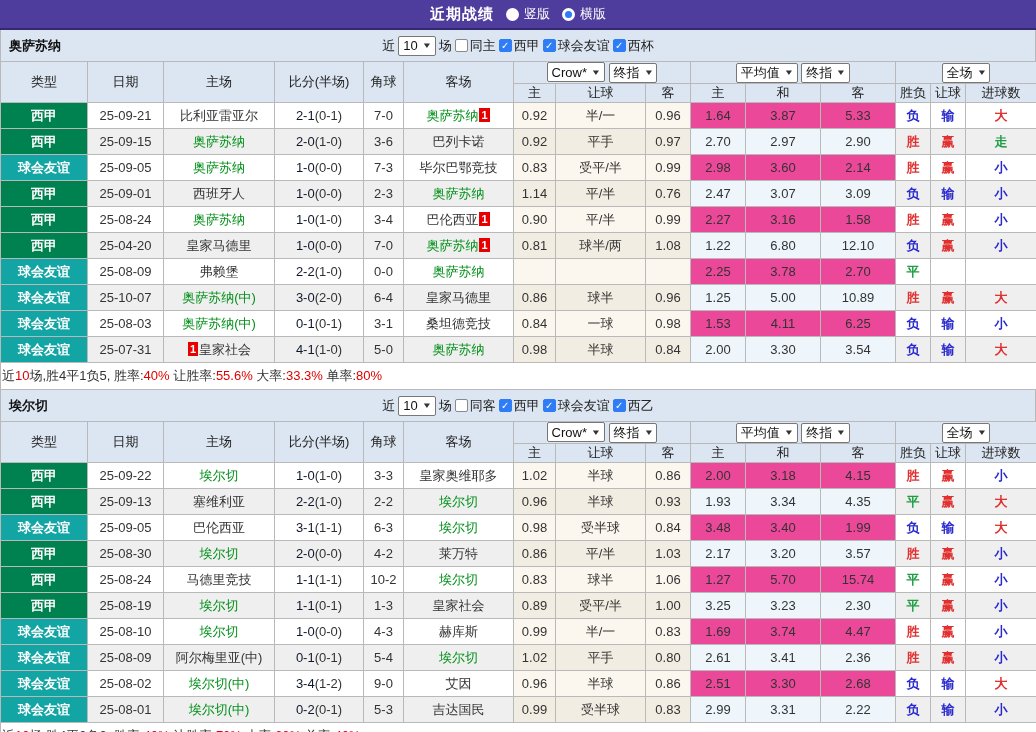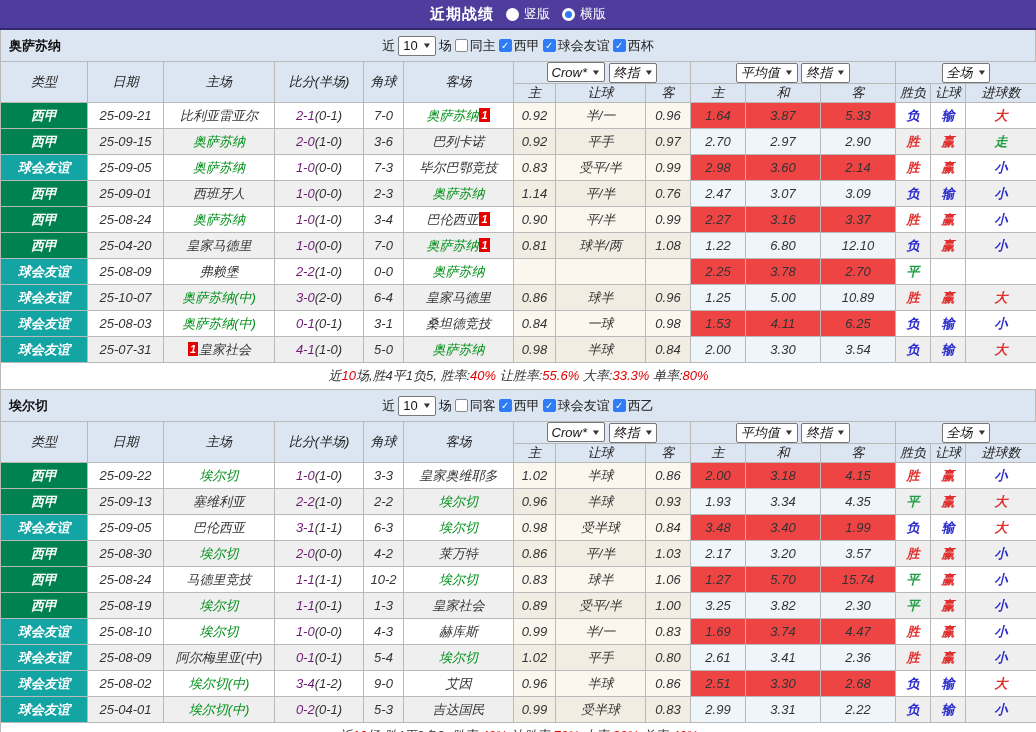--- a/index.html
+++ b/index.html
@@ -23,46 +23,46 @@
   .select-box { display:inline-flex; align-items:center; gap:5px; background:#fff;
                 border:1px solid #777; border-radius:2px; height:20px; padding:0 4px; color:#111; }
   .select-box .arrow { font-size:8px; color:#333; transform:scaleX(1.3); }
   .cb-label { display:inline-flex; align-items:center; gap:2px;text-align:center; }
   .cb { width:13px; height:13px; border:1px solid #8a8a8a; background:#fff; border-radius:2px;
         display:inline-flex; align-items:center; justify-content:center; }
   .cb.on { background:#2f7df6; border-color:#2f7df6; color:#fff; font-size:10px; font-weight:bold; }
   .cb.on::after { content:"\2713"; }
 
   
-  table { width:1036px; border-collapse:collapse; table-layout:fixed;font-style:italic; }
+  table { width:1036px; border-collapse:collapse; table-layout:fixed; }
   th, td { border:1px solid #b9b9b9; text-align:center; padding:0 1px;
            overflow:hidden; white-space:nowrap; font-weight:normal; font-size:13px; }
   thead th { background:#dce6f2; color:#222; }
   .h-top th { height:22px; }
   .h-sub th { height:16px; }
   .selcell { }
   tbody td { height:26px; background:#fff; color:#333; }
   tbody tr:nth-child(even) td.plain { background:#efefef; }
   tbody td.crow { background:#fcf7ee; }
   tbody tr:nth-child(even) td.crow { background:#f2ede2; }
-  tbody td.avg { background:#ef4444; }
+  tbody td.avg { background:#ec4899; }
   tbody tr:nth-child(even) td.avg { background:#eef6fb; }
   td.lg { color:#fff; font-weight:bold; }
   td.lg-green { background:#008150; }
   td.lg-teal { background:#13a4a4; }
   .hl { color:#009018; }
   .card { display:inline-block; background:#e60000; color:#fff; font-size:11px; font-weight:bold;
           line-height:14px; padding:0 2px; margin:0 1px; vertical-align:1px; }
-  .ft { color:#701a75; }
+  .ft { color:#0f172a; }
   .ht { color:#333; }
   td.res { font-weight:bold; }
   .res-red { color:#e03030; }
   .res-blue { color:#2929cc; }
   .res-green { color:#1f9e44; }
-  tfoot td { height:27px; background:#fff; text-align:center; }
+  tfoot td { height:27px; background:#fff; text-align:left; }
   .sum-dark { color:#333; }
   .sum-red { color:#e00000; }
 </style>
 </head>
 <body>
 
 <div class="titlebar">
   <span class="title">近期战绩</span>
   <span class="radio-opt">
     <span class="radio"></span>
@@ -242,21 +242,21 @@
           <td class="plain">25-08-24</td>
           <td class="plain"><span class="hl">奥萨苏纳</span></td>
           <td class="plain"><span class="ft">1-0</span><span class="ht">(1-0)</span></td>
           <td class="plain">3-4</td>
           <td class="plain"><span>巴伦西亚</span><span class="card">1</span></td>
           <td class="crow">0.90</td>
           <td class="crow">平/半</td>
           <td class="crow">0.99</td>
           <td class="avg">2.27</td>
           <td class="avg">3.16</td>
-          <td class="avg">3.37</td>
+          <td class="avg">1.58</td>
           <td class="plain res res-red">胜</td>
           <td class="plain res res-red">赢</td>
           <td class="plain res res-blue">小</td>
         </tr>
         <tr>
           <td class="lg lg-green">西甲</td>
           <td class="plain">25-04-20</td>
           <td class="plain"><span>皇家马德里</span></td>
           <td class="plain"><span class="ft">1-0</span><span class="ht">(0-0)</span></td>
           <td class="plain">7-0</td>
@@ -532,21 +532,21 @@
           <td class="lg lg-green">西甲</td>
           <td class="plain">25-08-19</td>
           <td class="plain"><span class="hl">埃尔切</span></td>
           <td class="plain"><span class="ft">1-1</span><span class="ht">(0-1)</span></td>
           <td class="plain">1-3</td>
           <td class="plain"><span>皇家社会</span></td>
           <td class="crow">0.89</td>
           <td class="crow">受平/半</td>
           <td class="crow">1.00</td>
           <td class="avg">3.25</td>
-          <td class="avg">3.82</td>
+          <td class="avg">3.23</td>
           <td class="avg">2.30</td>
           <td class="plain res res-green">平</td>
           <td class="plain res res-red">赢</td>
           <td class="plain res res-blue">小</td>
         </tr>
         <tr>
           <td class="lg lg-teal">球会友谊</td>
           <td class="plain">25-08-10</td>
           <td class="plain"><span class="hl">埃尔切</span></td>
           <td class="plain"><span class="ft">1-0</span><span class="ht">(0-0)</span></td>
@@ -591,21 +591,21 @@
           <td class="crow">0.86</td>
           <td class="avg">2.51</td>
           <td class="avg">3.30</td>
           <td class="avg">2.68</td>
           <td class="plain res res-blue">负</td>
           <td class="plain res res-blue">输</td>
           <td class="plain res res-red">大</td>
         </tr>
         <tr>
           <td class="lg lg-teal">球会友谊</td>
-          <td class="plain">25-04-01</td>
+          <td class="plain">25-08-01</td>
           <td class="plain"><span class="hl">埃尔切(中)</span></td>
           <td class="plain"><span class="ft">0-2</span><span class="ht">(0-1)</span></td>
           <td class="plain">5-3</td>
           <td class="plain"><span>吉达国民</span></td>
           <td class="crow">0.99</td>
           <td class="crow">受半球</td>
           <td class="crow">0.83</td>
           <td class="avg">2.99</td>
           <td class="avg">3.31</td>
           <td class="avg">2.22</td>

